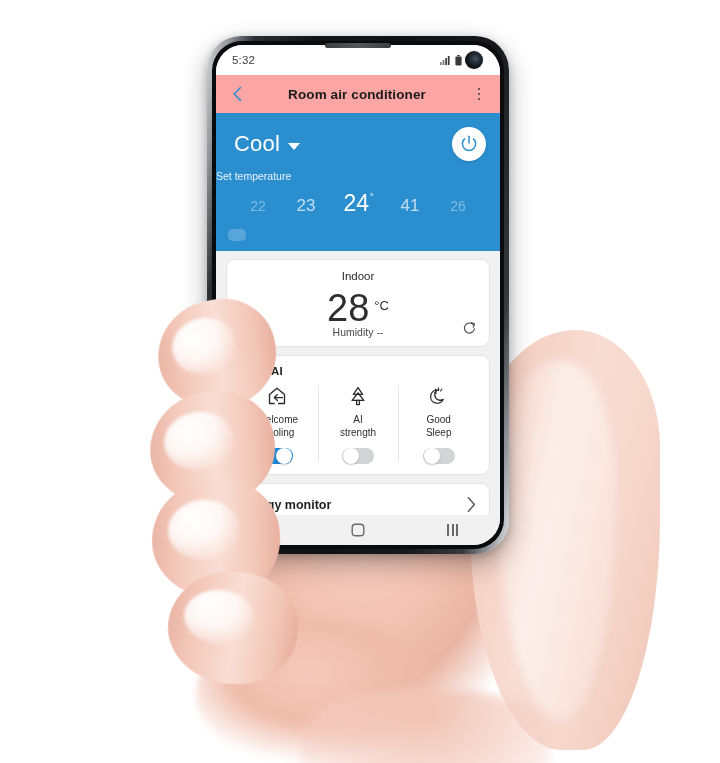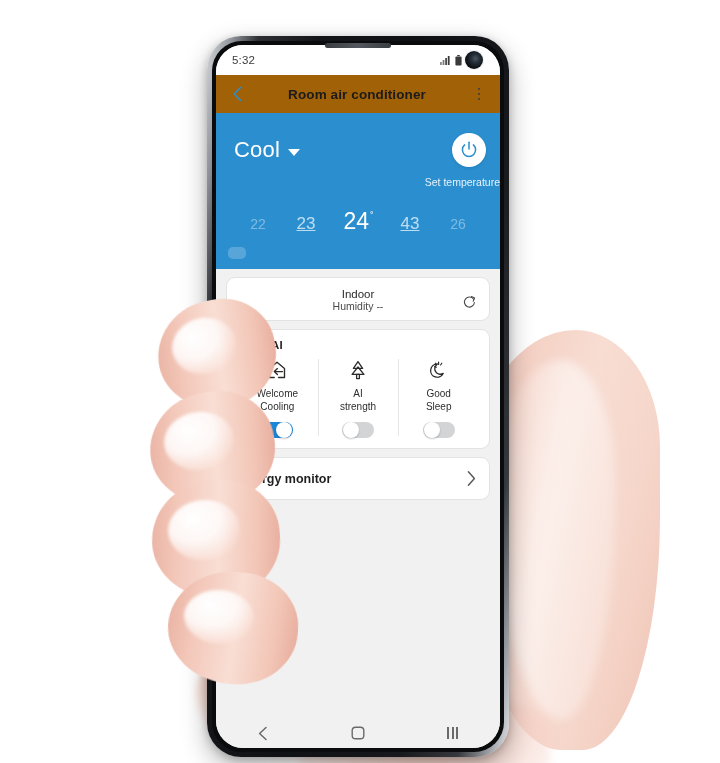--- a/index.html
+++ b/index.html
@@ -60,21 +60,21 @@
   .wrist {
     left: 300px; top: 690px; width: 250px; height: 120px;
     background: radial-gradient(ellipse at 50% 20%, #f0c3b3 0%, rgba(244,205,194,0.6) 55%, rgba(255,255,255,0) 100%);
     border-radius: 40%;
     filter: blur(4px);
   }
 
   
   .phone {
     position: absolute; left: 207px; top: 36px;
-    width: 302px; height: 721px;
+    width: 302px; height: 518px;
     border-radius: 34px;
     background: linear-gradient(100deg, #d8dade 0%, #8f9399 6%, #2c2f33 12%, #141518 26%, #101114 50%, #17181b 74%, #35383c 88%, #9a9ea3 95%, #e2e4e7 100%);
     box-shadow: 0 10px 26px rgba(0,0,0,0.30), 0 2px 8px rgba(0,0,0,0.20);
   }
   .phone-inner {
     position: absolute; left: 5px; top: 5px; right: 5px; bottom: 5px;
     border-radius: 30px;
     background: #0a0b0d;
   }
   .screen {
@@ -99,49 +99,49 @@
   .sysicons { display: flex; align-items: center; gap: 4px; }
   .punch {
     position: absolute; right: 17px; top: 6px;
     width: 18px; height: 18px; border-radius: 50%;
     background: radial-gradient(circle at 58% 42%, #4a5560 0%, #25303a 28%, #0d1217 62%, #05080b 100%);
     box-shadow: 0 0 0 1.2px #f2f2f2;
   }
 
   
   .appbar {
-    height: 38px; background: #a16207;
+    height: 38px; background: #fca5a5;
     display: flex; align-items: center; padding: 0 12px 0 10px;
   }
   .back { width: 22px; display: flex; align-items: center; justify-content: center; cursor: pointer; }
   .apptitle {
     flex: 1; text-align: center; font-size: 13.5px; font-weight: bold;
     color: #1b1b1b; letter-spacing: .1px; margin-left: -4px;
   }
   .kebab { width: 18px; display: flex; flex-direction: column; align-items: center; gap: 2.5px; cursor: pointer; }
   .kebab i { width: 2.6px; height: 2.6px; border-radius: 50%; background: #3c3c3c; display: block; }
 
   
-  .hero { background: #2a8ecf; padding: 20px 0 10px; position: relative; }
+  .hero { background: #2a8ecf; padding: 14px 0 10px; position: relative; }
   .hero-top { display: flex; align-items: center; justify-content: space-between; padding: 0 14px 0 18px; }
   .mode { display: flex; align-items: center; gap: 8px; cursor: pointer; }
   .mode-label { font-size: 22px; color: #fff; font-weight: normal; letter-spacing: .2px; }
   .caret { width: 0; height: 0; border-left: 6px solid transparent; border-right: 6px solid transparent; border-top: 7px solid #fff; margin-top: 4px; }
   .power {
     width: 34px; height: 34px; border-radius: 50%; background: #fff;
     display: flex; align-items: center; justify-content: center; cursor: pointer;
     box-shadow: 0 1px 3px rgba(0,0,0,0.13);
   }
-  .settemp-label { text-align: right; color: #e8f3fb; font-size: 10.5px; margin-top: 9px; }
+  .settemp-label { text-align: left; color: #e8f3fb; font-size: 10.5px; margin-top: 9px; }
   .temp-row {
-    display: flex; align-items: baseline; justify-content: center; gap: 0; margin-top: 20px;
+    display: flex; align-items: baseline; justify-content: center; gap: 0; margin-top: 8px;
   }
   .t { color: #fff; text-align: center; }
   .t.far { opacity: .38; font-size: 14px; width: 46px; }
-  .t.near { opacity: .70; font-size: 17px; width: 50px; text-decoration: underline; }
+  .t.near { opacity: .70; font-size: 17px; width: 50px; }
   .t.sel { opacity: 1; font-size: 23px; width: 54px; position: relative; }
   .t.sel .deg {
     font-size: 10px; position: relative; top: -9px; left: 1px;
   }
   .chips { display: flex; gap: 7px; padding: 0 0 0 12px; margin-top: 12px; overflow: hidden; }
   .chip {
     background: rgba(255,255,255,0.22); border-radius: 5px;
     padding: 6px 9px 7px; min-width: 86px; cursor: pointer;
   }
   .chip .ck { font-size: 9.5px; color: #eaf4fb; display: block; }
@@ -268,33 +268,37 @@
               </svg>
             </div>
           </div>
 
           <div class="settemp-label">Set temperature</div>
 
           <div class="temp-row">
             <div class="t far">22</div>
             <div class="t near">23</div>
             <div class="t sel"><span>24</span><span class="deg">˚</span></div>
-            <div class="t near">43</div>
+            <div class="t near">41</div>
             <div class="t far">26</div>
           </div>
 
           <div class="chips">
             <div class="chip partial"></div>
           </div>
         </div>
 
         <div class="body">
 
           <div class="card indoor">
             <div class="indoor-title">Indoor</div>
+            <div class="indoor-temp">
+              <span class="num">28</span>
+              <span class="unit">°C</span>
+            </div>
             <div class="metric">
               <span>Humidity</span>
               <span>--</span>
             </div>
             <div class="refresh">
               <svg width="15" height="15" viewBox="0 0 15 15">
                 <path d="M11.6 4.3 A5 5 0 1 0 12.4 7.5" fill="none" stroke="#4a4a4a" stroke-width="1.1" stroke-linecap="round"></path>
                 <path d="M9.4 1.6 L12.6 3.1 L11.2 6.2" fill="none" stroke="#4a4a4a" stroke-width="1.1" stroke-linecap="round" stroke-linejoin="round"></path>
               </svg>
             </div>

